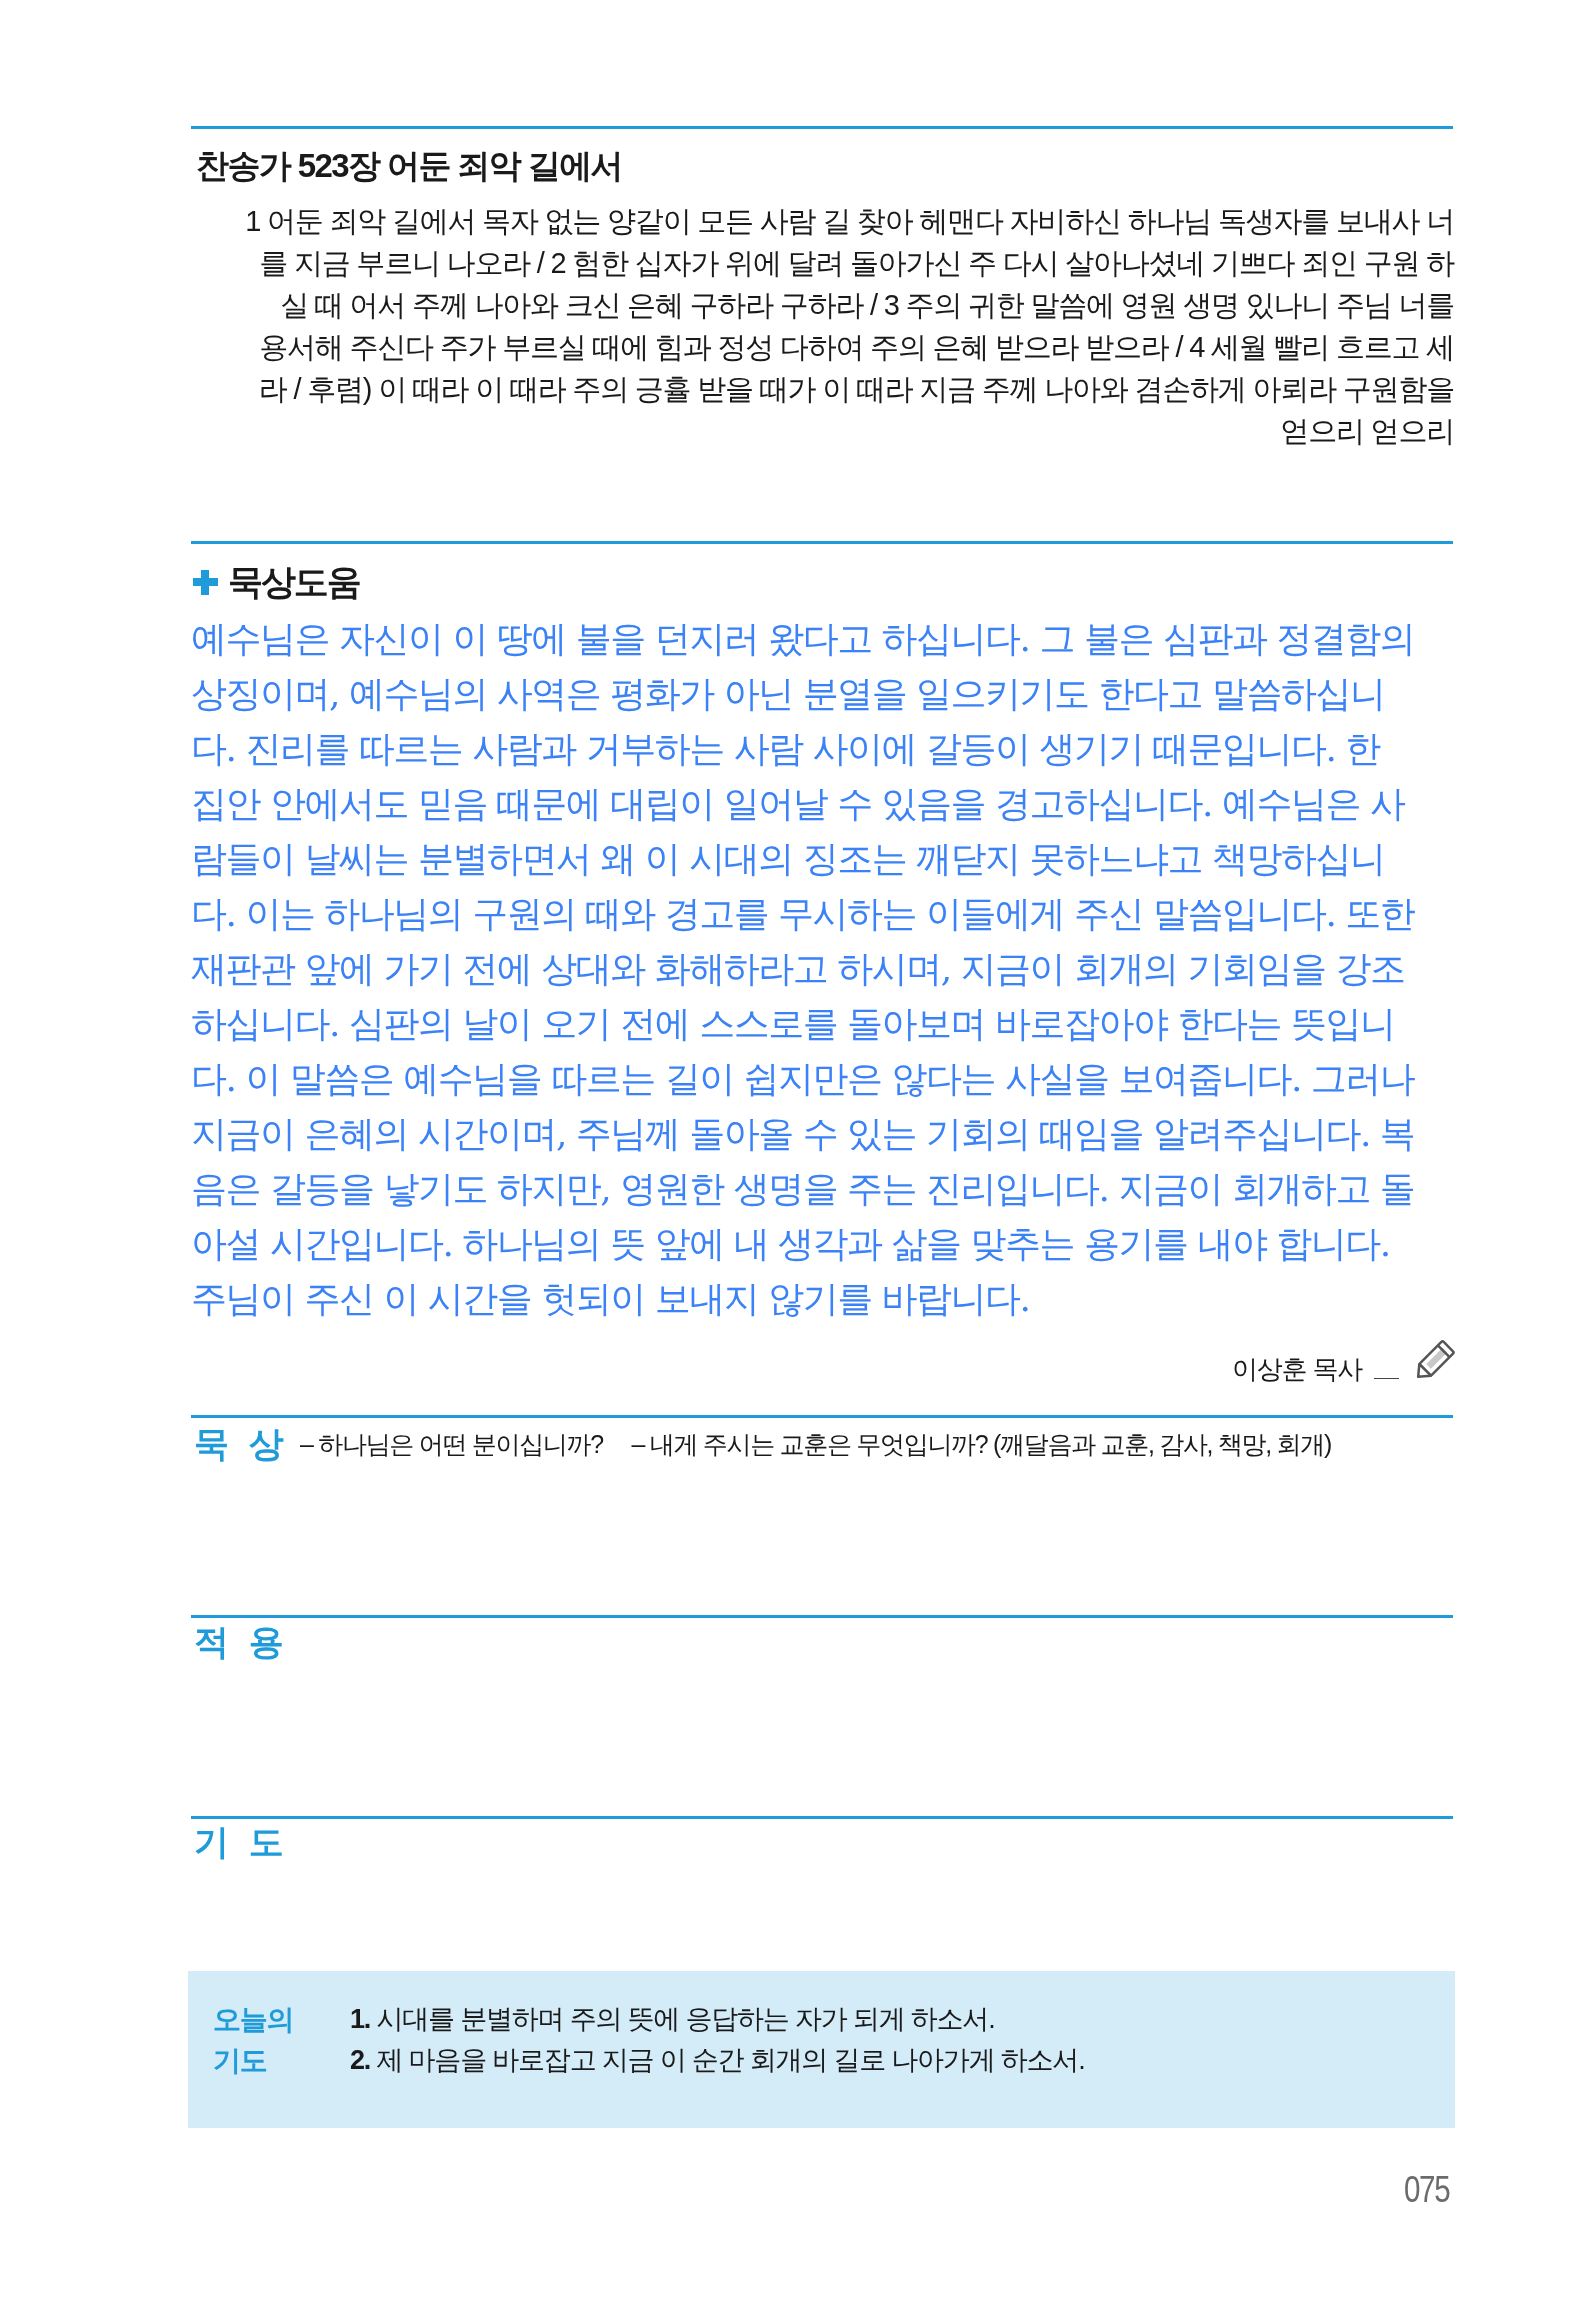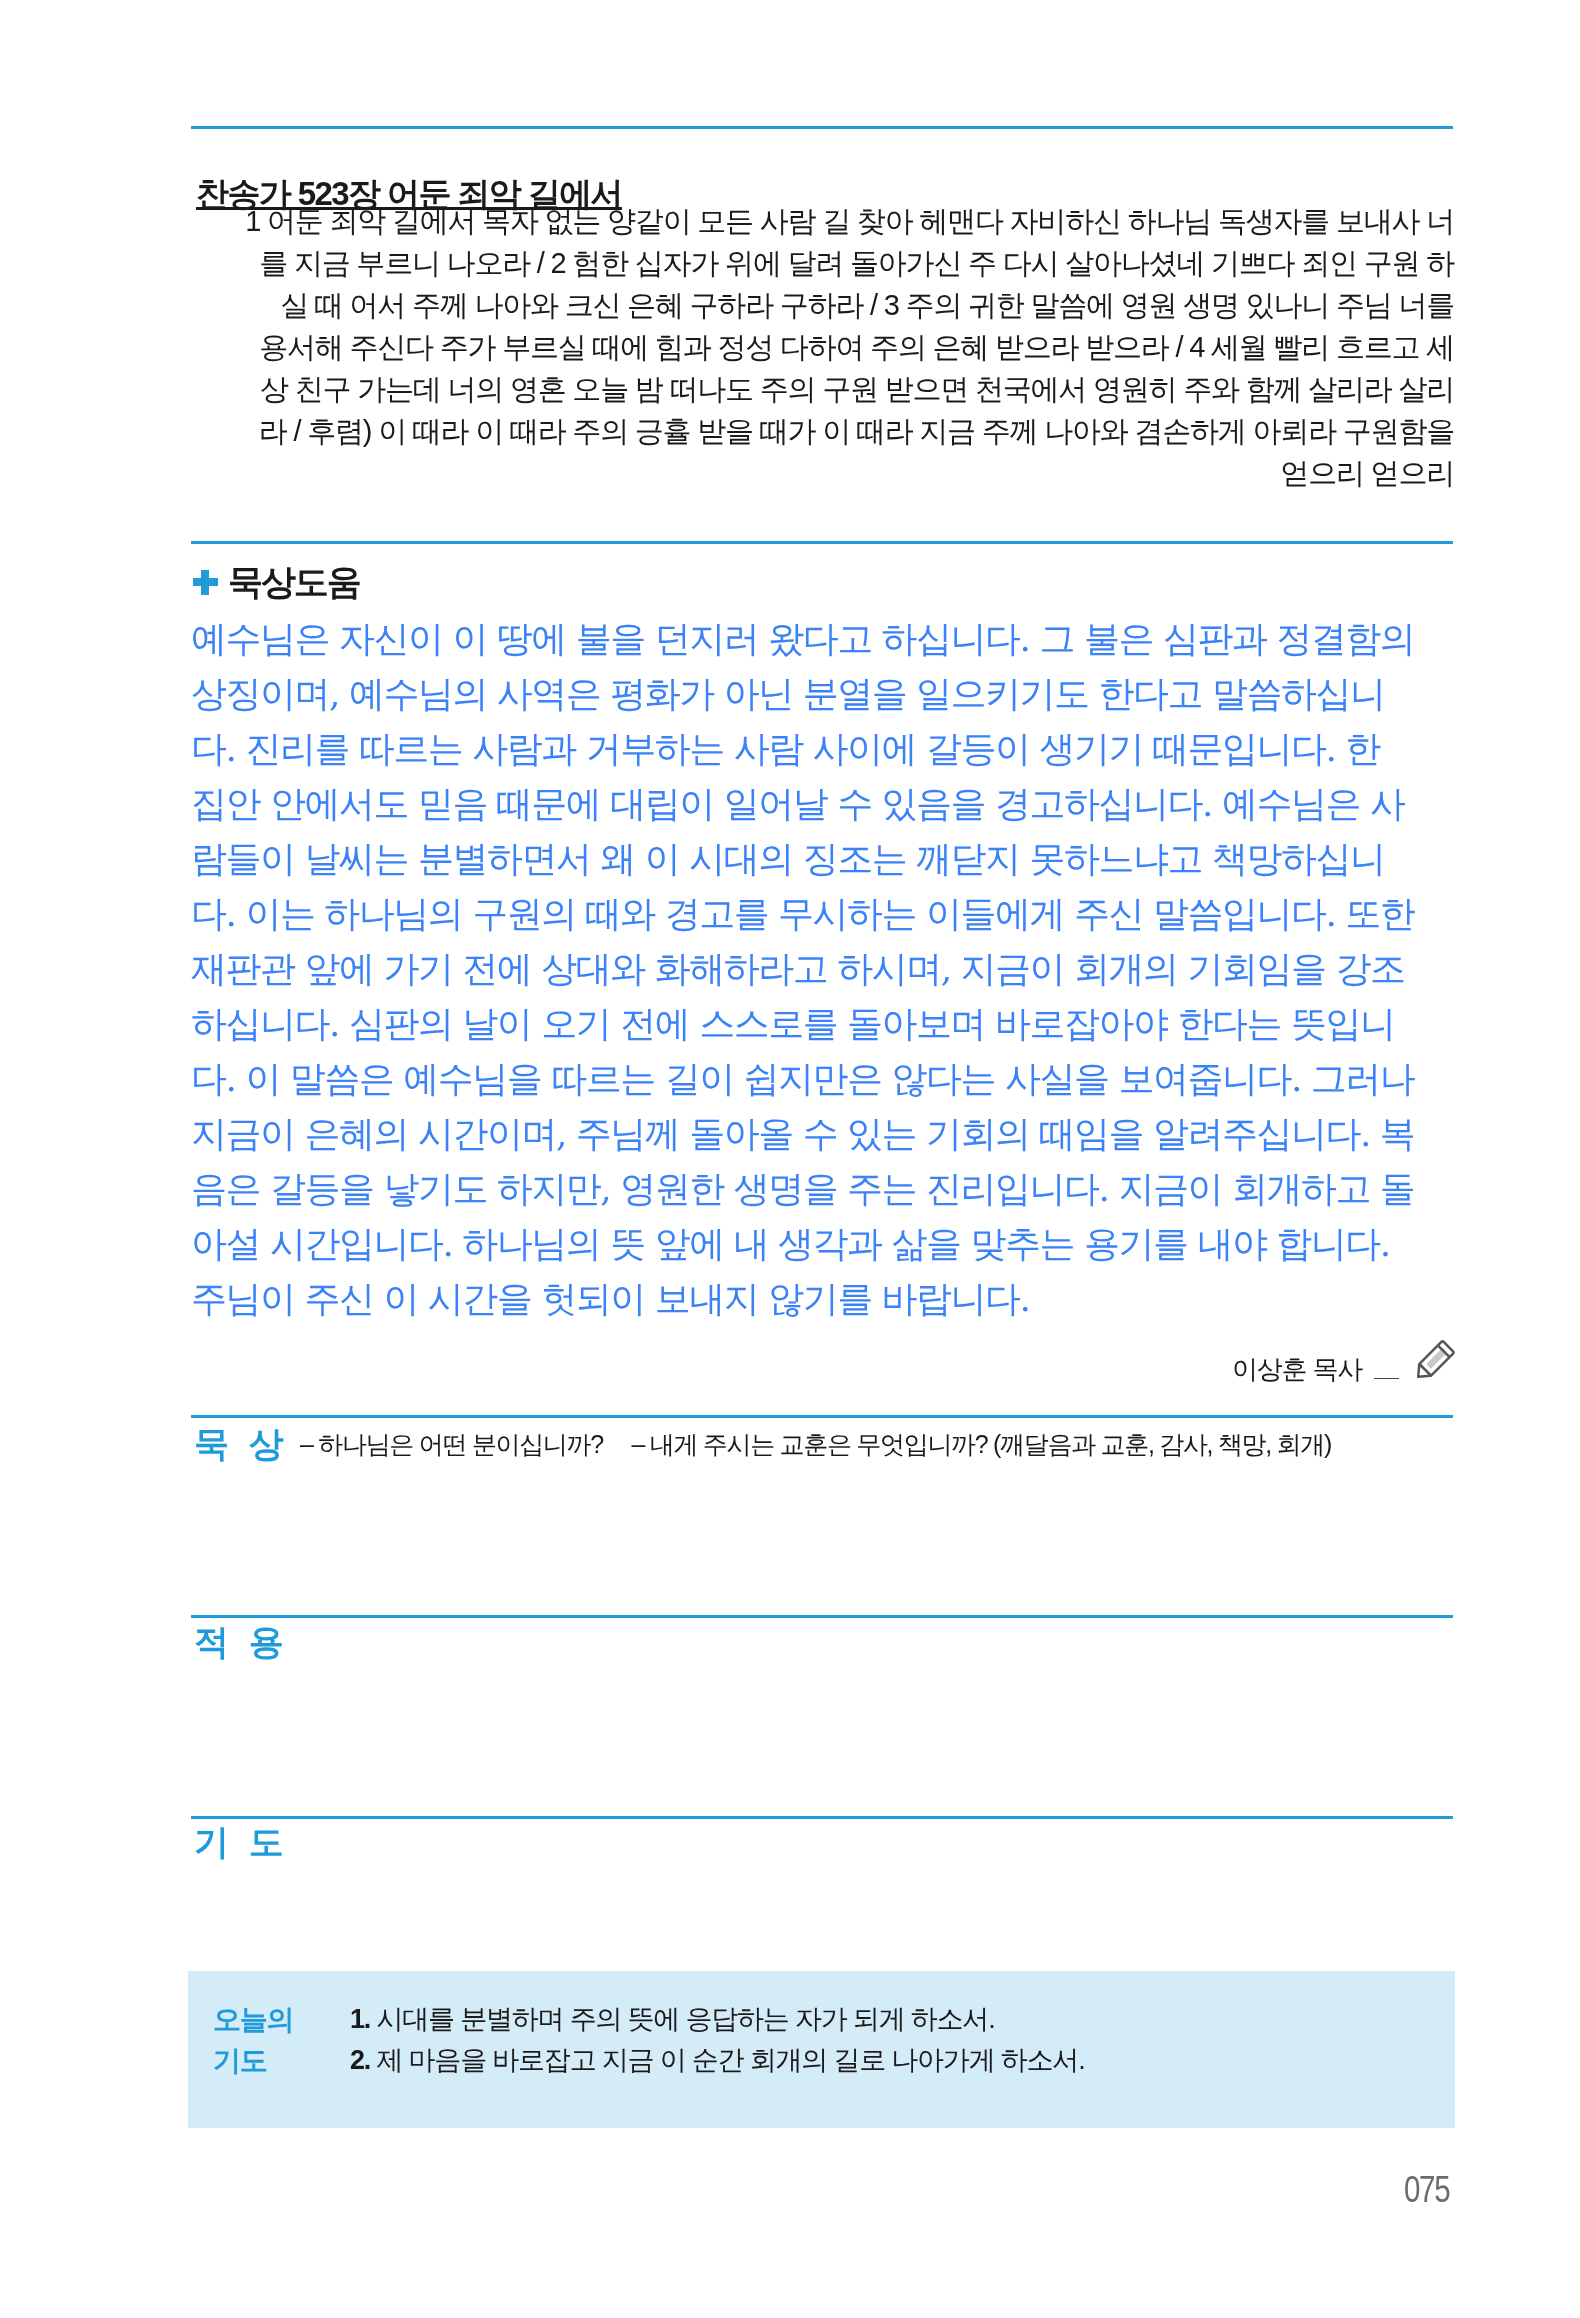--- a/index.html
+++ b/index.html
@@ -3,21 +3,21 @@
   <meta charset="utf-8">
   <style>
     html, body { margin: 0; padding: 0; background: #ffffff; }
     body { width: 1581px; height: 2319px; position: relative; overflow: hidden; color: #1a1a1a; }
     .abs { position: absolute; }
     .rule { position: absolute; left: 191px; width: 1262px; height: 2.5px; background: #1f9bd9; }
     .sans { font-family: "Liberation Sans", "DejaVu Sans", sans-serif; }
     .serif { font-family: "DejaVu Serif", "Liberation Serif", serif; }
 
     
-    #hymn-title { left: 196px; top: 172px; font-size: 33px; font-weight: bold; letter-spacing: -1.6px; white-space: nowrap; text-decoration: underline; }
+    #hymn-title { left: 196px; top: 144px; font-size: 33px; font-weight: bold; letter-spacing: -1.6px; white-space: nowrap; }
     #hymn-lyrics { left: 194px; top: 200px; width: 1260px; text-align: right; }
     #hymn-lyrics .line { display: block; height: 42px; font-size: 29px; line-height: 42px; white-space: nowrap; letter-spacing: -1.2px; }
 
     
     #help-heading { left: 193px; top: 562px; height: 41px; display: flex; align-items: center; white-space: nowrap; }
     #help-heading .plus { width: 25px; height: 25px; position: relative; margin-right: 10px; }
     #help-heading .plus::before, #help-heading .plus::after { content: ""; position: absolute; background: #1f9bd9; }
     #help-heading .plus::before { left: 8.2px; top: 0; width: 8.2px; height: 25px; }
     #help-heading .plus::after { left: 0; top: 8.2px; width: 25px; height: 8.2px; }
     #help-heading .label { font-size: 35px; font-weight: bold; letter-spacing: -2.1px; }
@@ -48,21 +48,20 @@
 <body>
 
 <div class="rule" style="top:126px;"></div>
 
 <div id="hymn-title" class="abs sans">찬송가 523장 어둔 죄악 길에서</div>
 <div id="hymn-lyrics" class="abs sans">
   <span class="line">1 어둔 죄악 길에서 목자 없는 양같이 모든 사람 길 찾아 헤맨다 자비하신 하나님 독생자를 보내사 너</span>
   <span class="line">를 지금 부르니 나오라 / 2 험한 십자가 위에 달려 돌아가신 주 다시 살아나셨네 기쁘다 죄인 구원 하</span>
   <span class="line">실 때 어서 주께 나아와 크신 은혜 구하라 구하라 / 3 주의 귀한 말씀에 영원 생명 있나니 주님 너를</span>
   <span class="line">용서해 주신다 주가 부르실 때에 힘과 정성 다하여 주의 은혜 받으라 받으라 / 4 세월 빨리 흐르고 세</span>
-  <span class="line">상 친구 가는데 너의 영혼 오늘 밤 떠나도 주의 구원 받으면 천국에서 영원히 주와 함께 살리라 살리</span>
   <span class="line">라 / 후렴) 이 때라 이 때라 주의 긍휼 받을 때가 이 때라 지금 주께 나아와 겸손하게 아뢰라 구원함을</span>
   <span class="line">얻으리 얻으리</span>
 </div>
 
 <div class="rule" style="top:541px;"></div>
 
 <div id="help-heading" class="abs sans">
   <span class="plus"></span>
   <span class="label">묵상도움</span>
 </div>

